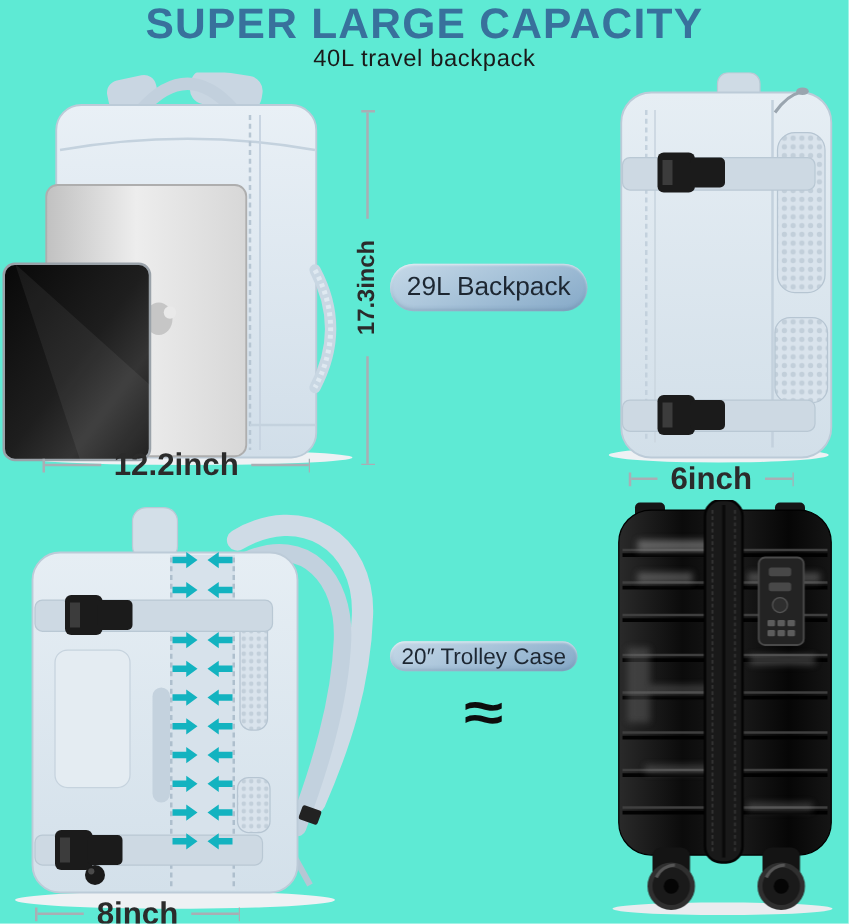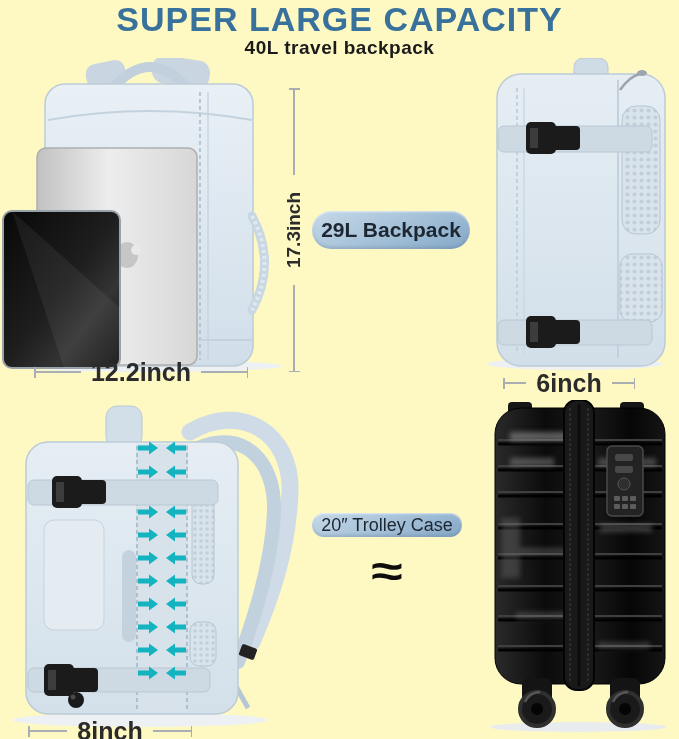--- a/index.html
+++ b/index.html
@@ -1,28 +1,28 @@
 <!DOCTYPE html>
 <html><head>
 <meta charset="utf-8">
 <style>
   html,body{margin:0;padding:0;background:#fff;}
-  .canvas{position:relative;width:679px;height:739px;background:#fef9c3;overflow:hidden;
+  .canvas{position:relative;width:679px;height:739px;background:#5eead4;overflow:hidden;
           font-family:"Liberation Sans",sans-serif;}
   .title{position:absolute;top:0;left:0;right:0;text-align:center;
          font-size:34px;font-weight:600;letter-spacing:1px;color:#38719c;}
   .subtitle{position:absolute;top:37px;left:0;right:0;text-align:center;
-            font-size:19px;font-weight:700;letter-spacing:.5px;color:#1a1a1a;}
+            font-size:19px;font-weight:400;letter-spacing:.5px;color:#1a1a1a;}
   .photo{position:absolute;}
   .photo svg{display:block;width:100%;height:100%;}
   .pill{position:absolute;border-radius:999px;display:flex;align-items:center;justify-content:center;
         background:linear-gradient(155deg,#c6d9e8 0%,#a9c4da 45%,#84a8c7 100%);
         box-shadow:inset 0 1px 2px rgba(255,255,255,.65), inset 0 -2px 3px rgba(70,100,130,.25);
         color:#1d2732;white-space:nowrap;}
-  .pill-backpack{left:312px;top:211px;width:158px;height:38px;font-size:21px;font-weight:700;}
+  .pill-backpack{left:312px;top:211px;width:158px;height:38px;font-size:21px;font-weight:400;}
   .pill-trolley{left:312px;top:513px;width:150px;height:24px;font-size:18px;font-weight:500;}
   .approx{position:absolute;left:312px;top:546px;width:150px;text-align:center;
           font-size:44px;font-weight:700;color:#0d0d0d;transform:scaleX(1.3);transform-origin:center;}
   .hdim{position:absolute;display:flex;align-items:center;color:#2b2b2b;}
   .hdim .line{flex:1;height:1.5px;background:#a9aeb4;}
   .hdim .tick{width:1.5px;height:11px;background:#a9aeb4;flex:0 0 auto;}
   .hdim .lbl{margin:0 10px;font-size:25px;font-weight:700;white-space:nowrap;}
   .vdim{position:absolute;display:flex;flex-direction:column;align-items:center;}
   .vdim .line{flex:1;width:1.5px;background:#a9aeb4;}
   .vdim .tick{height:1.5px;width:11px;background:#a9aeb4;flex:0 0 auto;}

